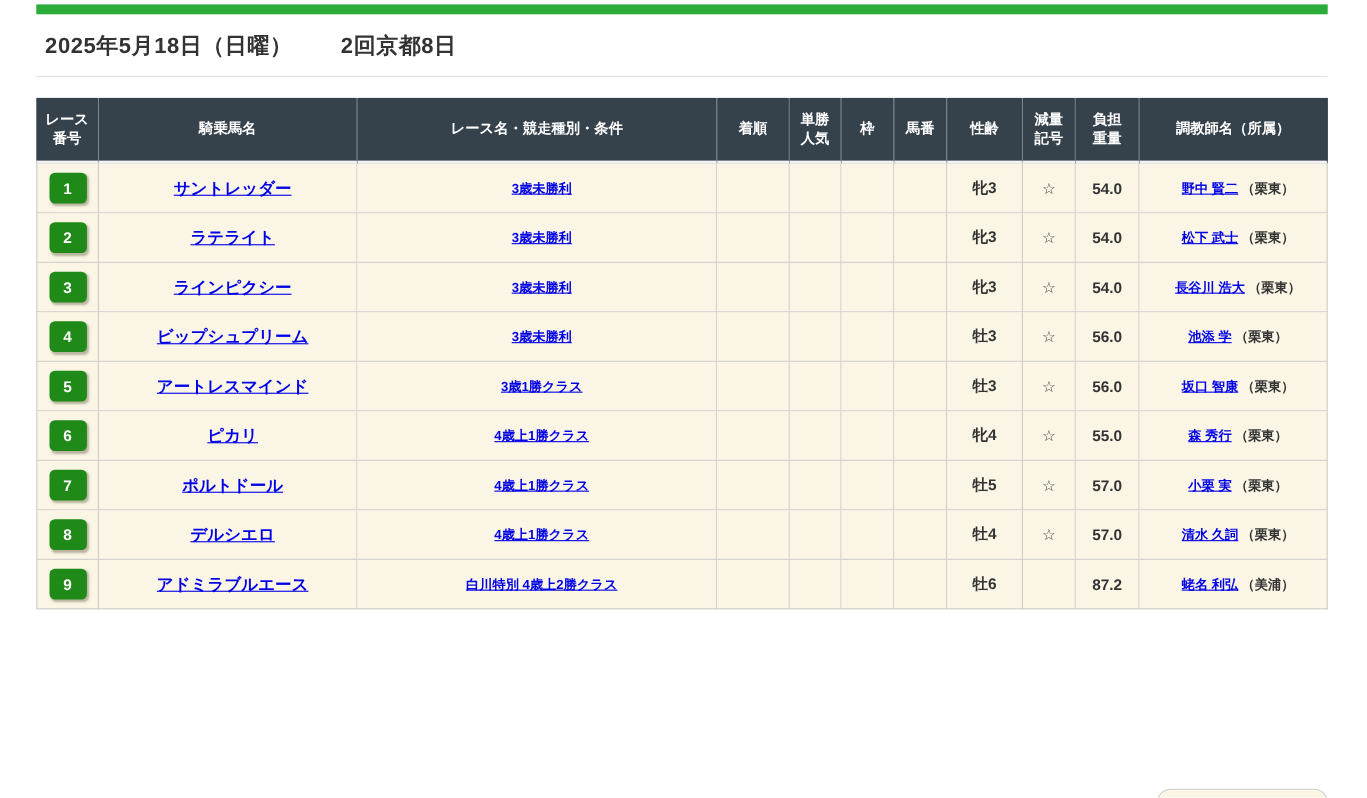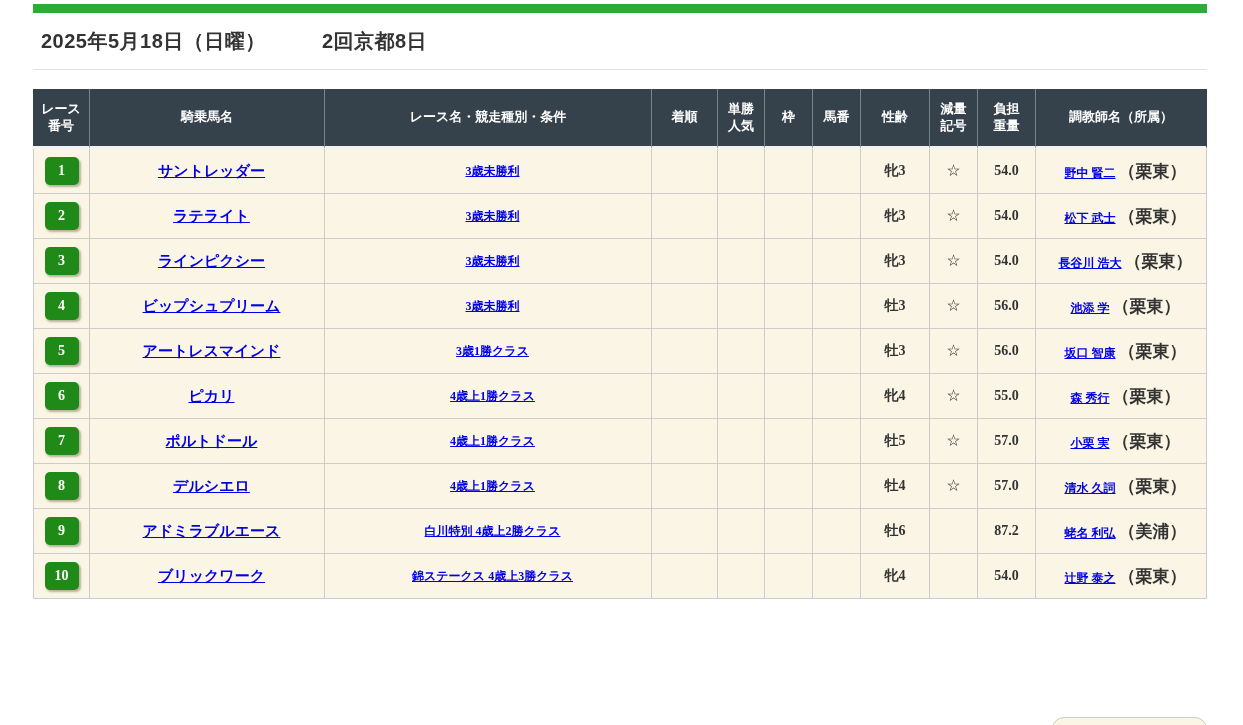--- a/index.html
+++ b/index.html
@@ -18,24 +18,24 @@
     width:1243px;height:725px;overflow:hidden;background:#ffffff;
     font-family:"Liberation Sans","DejaVu Sans",sans-serif;color:var(--text);
     position:relative;
   }
   .content{width:1174px;margin-left:33px;}
   .accent-bar{height:9px;margin-top:4px;background:var(--accent-bar);}
   h1.page-title{
     font-size:20px;font-weight:bold;color:var(--text);
     margin:15px 0 14px 8px;letter-spacing:0.5px;
   }
-  h1.page-title .meeting{margin-left:56px;}
+  h1.page-title .meeting{margin-left:44px;}
   .divider{border:none;border-top:1px solid #e2e2e2;margin:0 0 19px 0;}
   table.race-table{
-    width:1174px;table-layout:fixed;border-collapse:separate;border-spacing:0;font-family:Liberation Serif, serif;
+    width:1174px;table-layout:fixed;border-collapse:separate;border-spacing:0;
   }
   table.race-table th{
     background:var(--header-bg);color:var(--header-text);
     font-size:13px;font-weight:bold;text-align:center;vertical-align:middle;
     height:60px;line-height:1.25;white-space:pre-line;
     border-right:1px solid #79838a;border-bottom:3px solid #f2f2f2;
     padding:0 2px;
   }
   table.race-table th:last-child{border-right:1px solid var(--header-bg);}
   table.race-table td{
@@ -49,21 +49,21 @@
   .race-no-badge{
     display:inline-block;width:34px;height:28px;line-height:28px;
     background:var(--badge);color:#fff;font-weight:bold;font-size:14px;
     text-align:center;border-radius:5px;
     box-shadow:1.5px 2px 2px rgba(130,125,100,0.55);
   }
   a.lnk{color:var(--link);font-weight:bold;text-decoration:underline;cursor:pointer;}
   .horse a.lnk{font-size:15px;}
   .race a.lnk,.trainer a.lnk{font-size:12px;}
   .bold{font-weight:bold;}
-  .affil{font-weight:bold;color:var(--text);font-size:17px;margin-left:3px;}
+  .affil{font-weight:bold;color:var(--text);font-size:12px;margin-left:3px;}
   .back-top{
     position:absolute;left:1052px;top:717px;width:155px;height:30px;
     background:var(--row-bg);border:1px solid var(--border);
     border-radius:12px 12px 0 0;
   }
 </style>
 </head>
 <body>
 
 <div class="content">
@@ -217,30 +217,17 @@
     <td class="pad race"><a class="lnk">白川特別 4歳上2勝クラス</a></td>
     <td class="c"></td>
     <td class="c"></td>
     <td class="c"></td>
     <td class="c"></td>
     <td class="c bold">牡6</td>
     <td class="c"></td>
     <td class="c bold">87.2</td>
     <td class="pad trainer"><a class="lnk">蛯名 利弘</a><span class="affil">（美浦）</span></td>
   </tr>
-        <tr>
-    <td class="c"><span class="race-no-badge">10</span></td>
-    <td class="pad horse"><a class="lnk">ブリックワーク</a></td>
-    <td class="pad race"><a class="lnk">錦ステークス 4歳上3勝クラス</a></td>
-    <td class="c"></td>
-    <td class="c"></td>
-    <td class="c"></td>
-    <td class="c"></td>
-    <td class="c bold">牝4</td>
-    <td class="c"></td>
-    <td class="c bold">54.0</td>
-    <td class="pad trainer"><a class="lnk">辻野 泰之</a><span class="affil">（栗東）</span></td>
-  </tr>
       </tbody>
   </table>
 </div>
 
 <div class="back-top"></div>
 
 </body></html>

